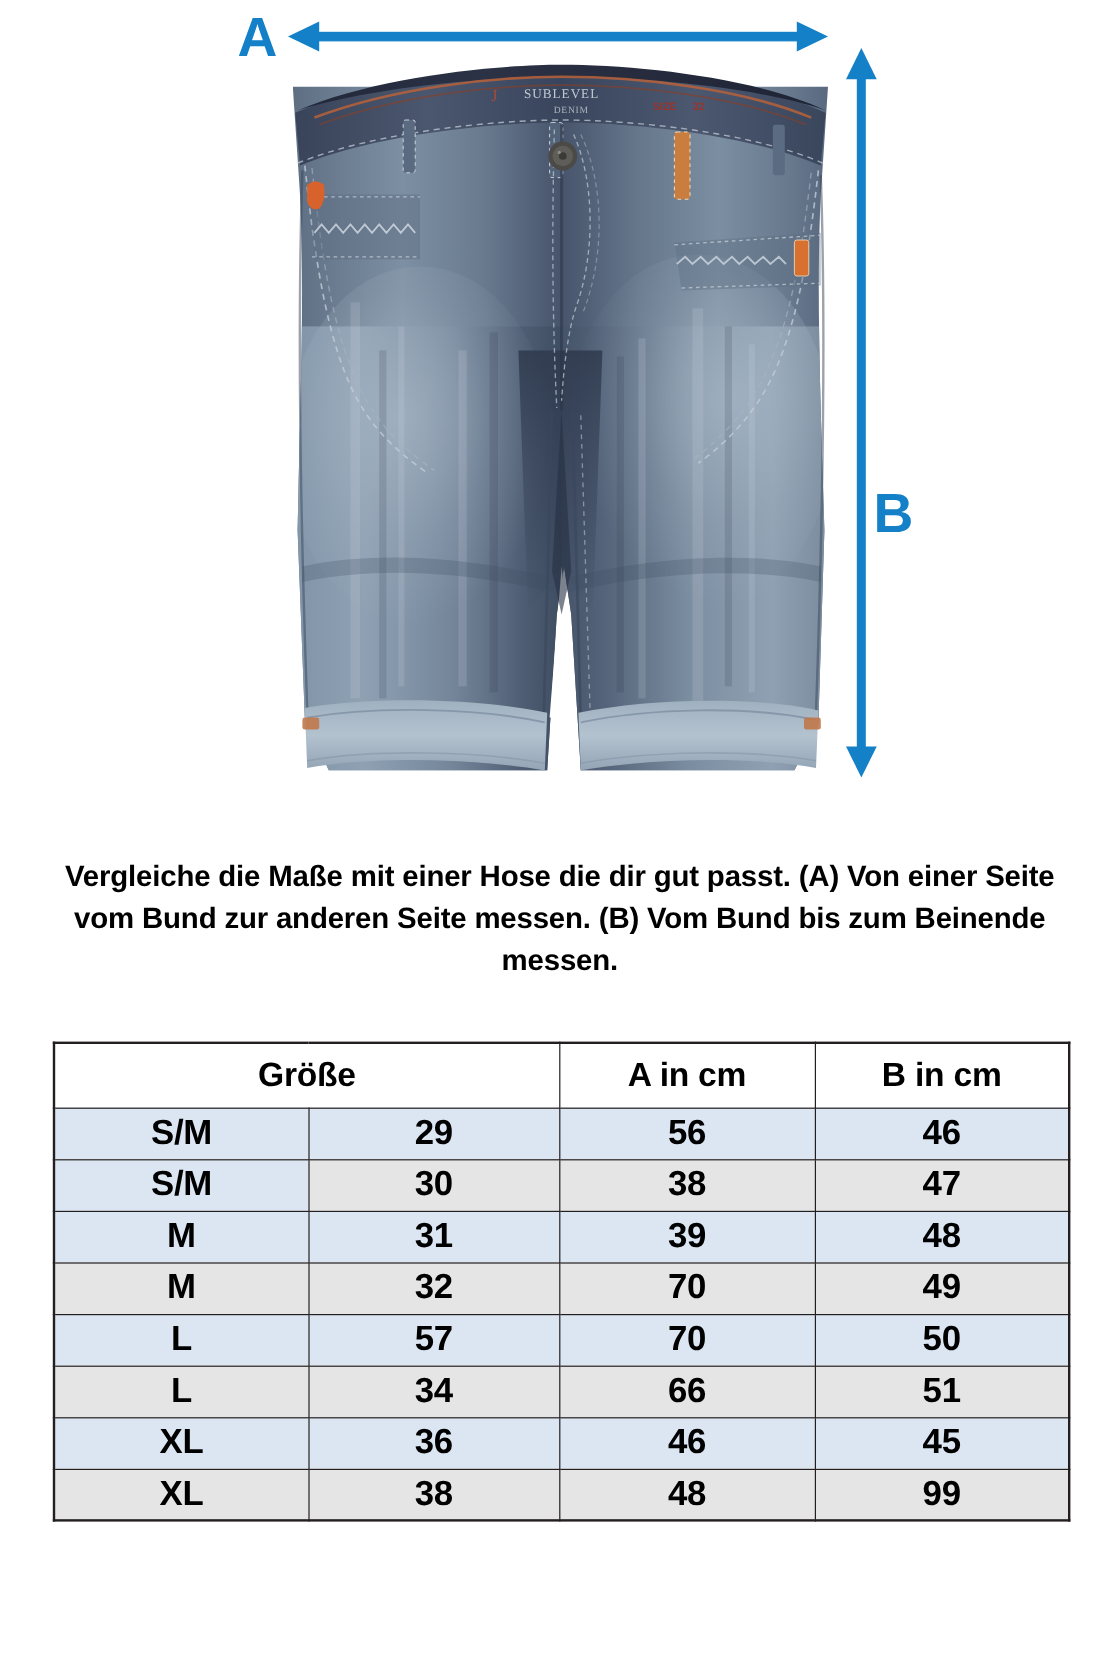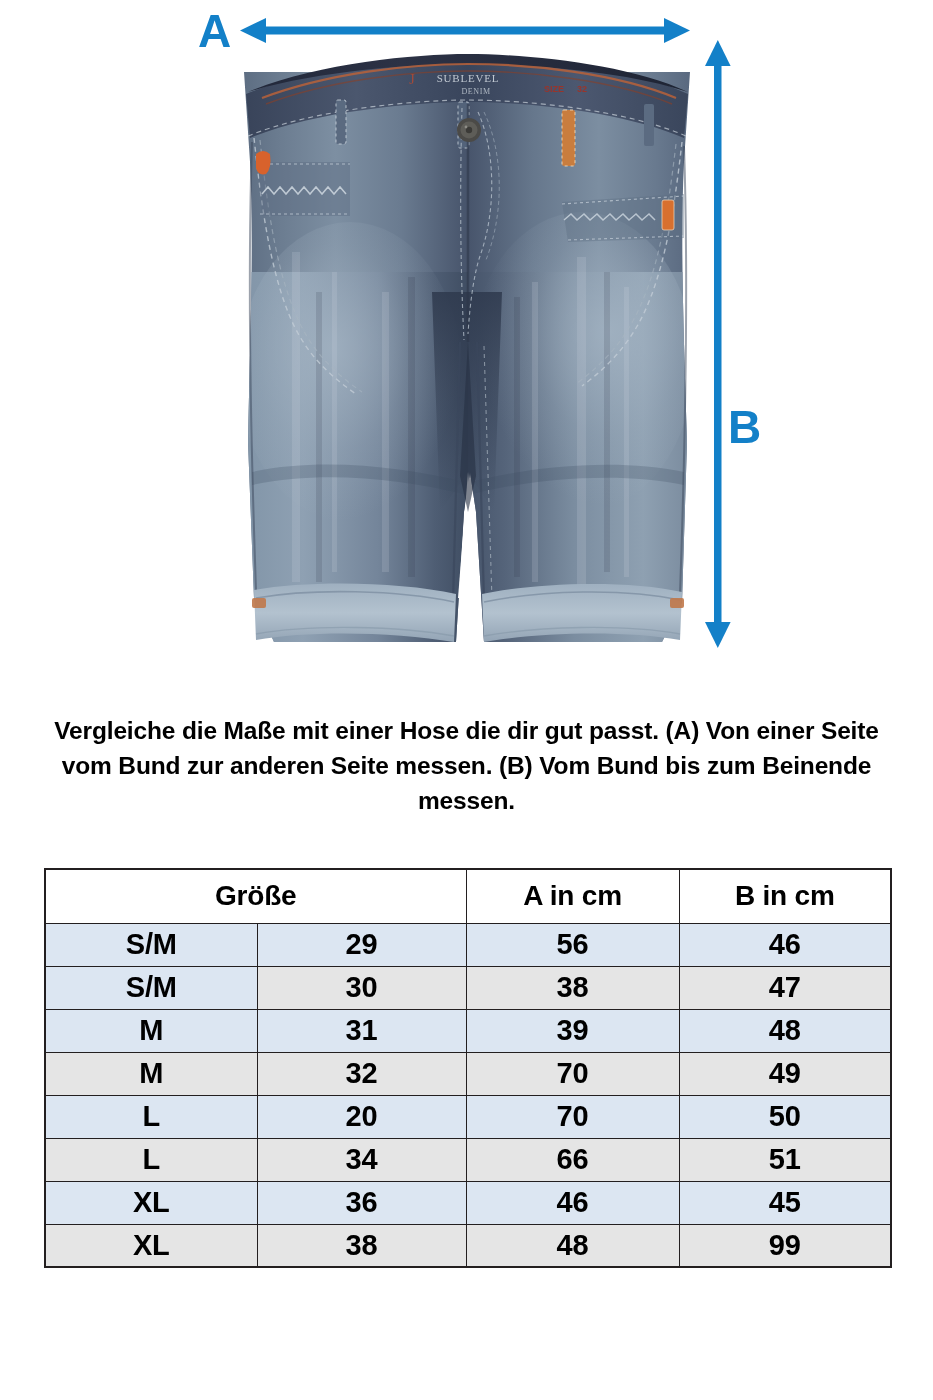--- a/index.html
+++ b/index.html
@@ -377,21 +377,21 @@
           <td class="cell-shaded">48</td>
         </tr>
         <tr>
           <td class="cell-plain">M</td>
           <td class="cell-plain">32</td>
           <td class="cell-plain">70</td>
           <td class="cell-plain">49</td>
         </tr>
         <tr>
           <td class="cell-shaded">L</td>
-          <td class="cell-shaded">20</td>
+          <td class="cell-shaded">57</td>
           <td class="cell-shaded">70</td>
           <td class="cell-shaded">50</td>
         </tr>
         <tr>
           <td class="cell-plain">L</td>
           <td class="cell-plain">34</td>
           <td class="cell-plain">66</td>
           <td class="cell-plain">51</td>
         </tr>
         <tr>

